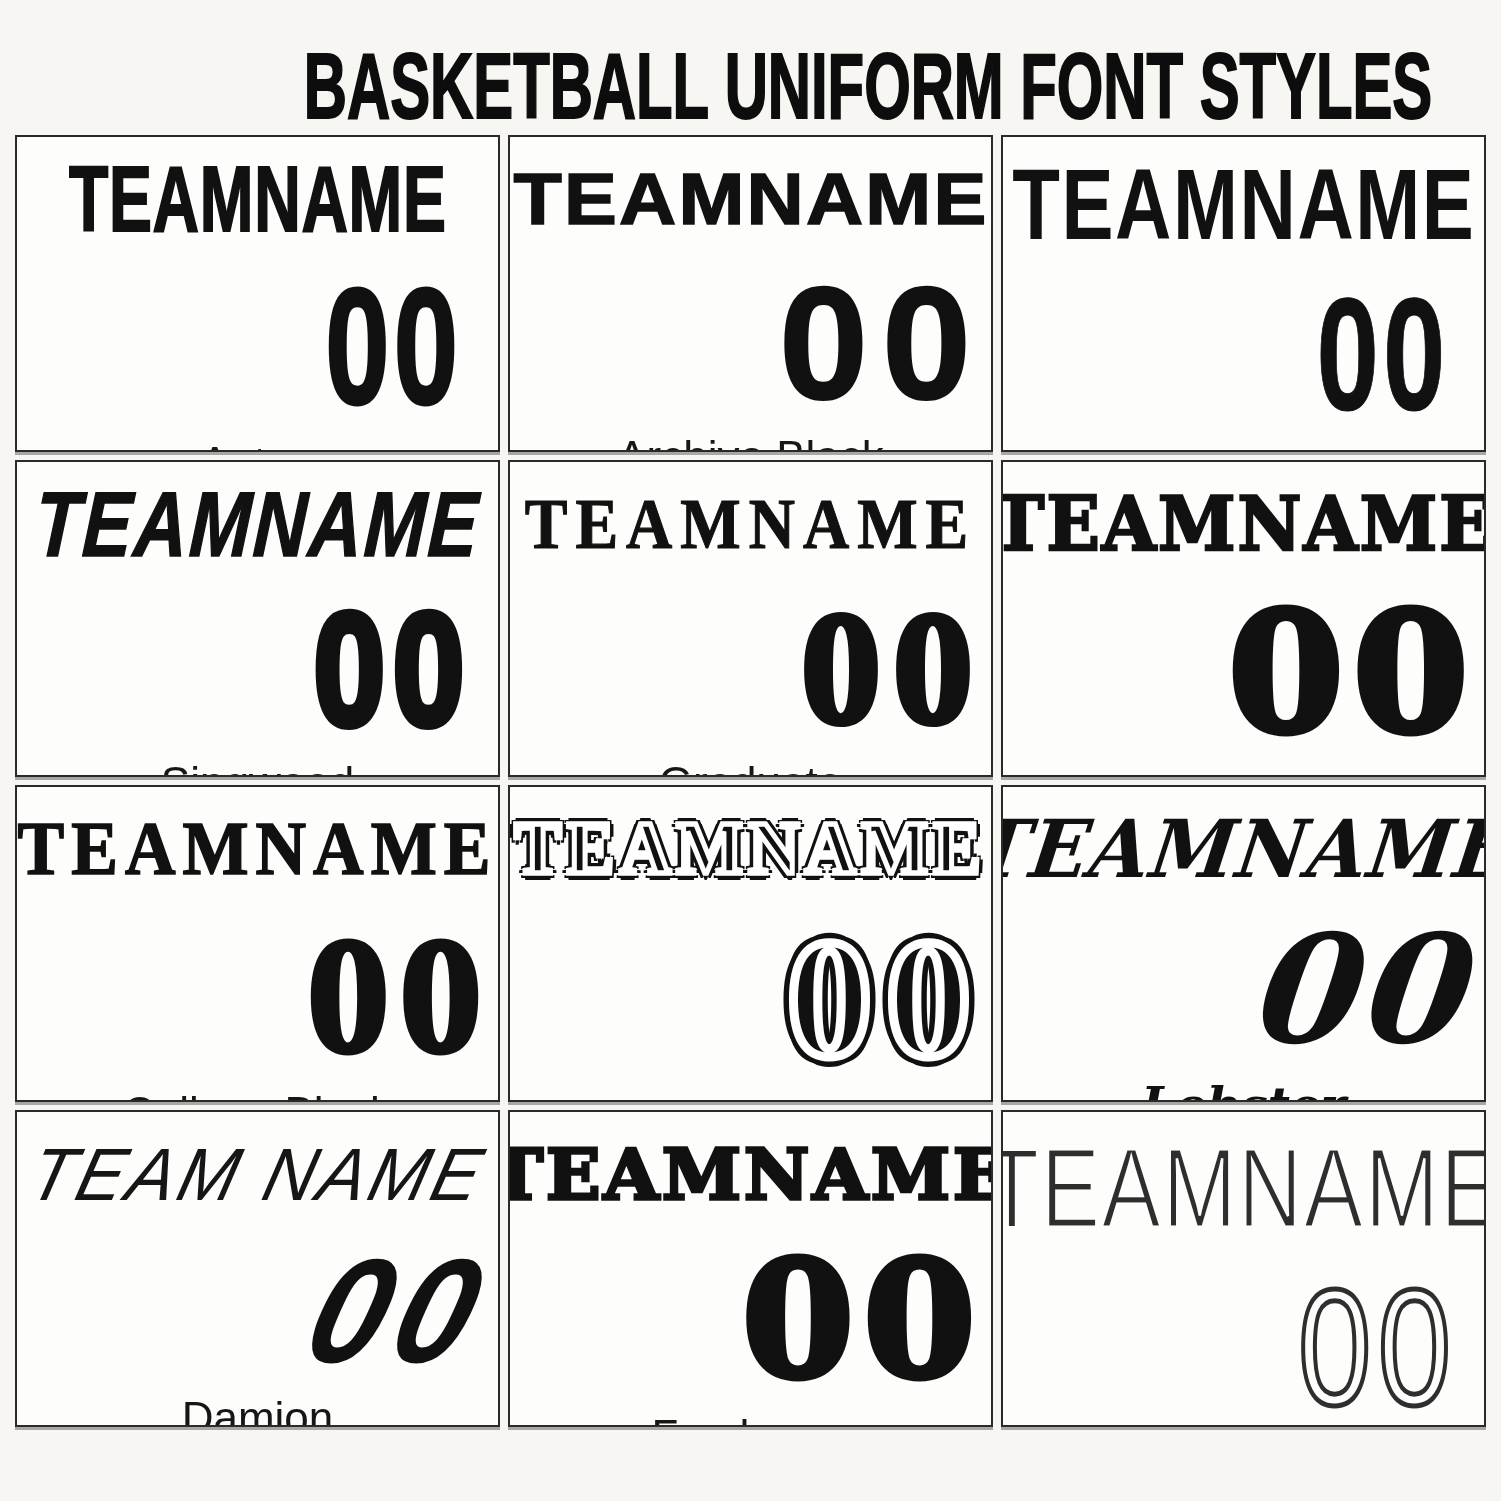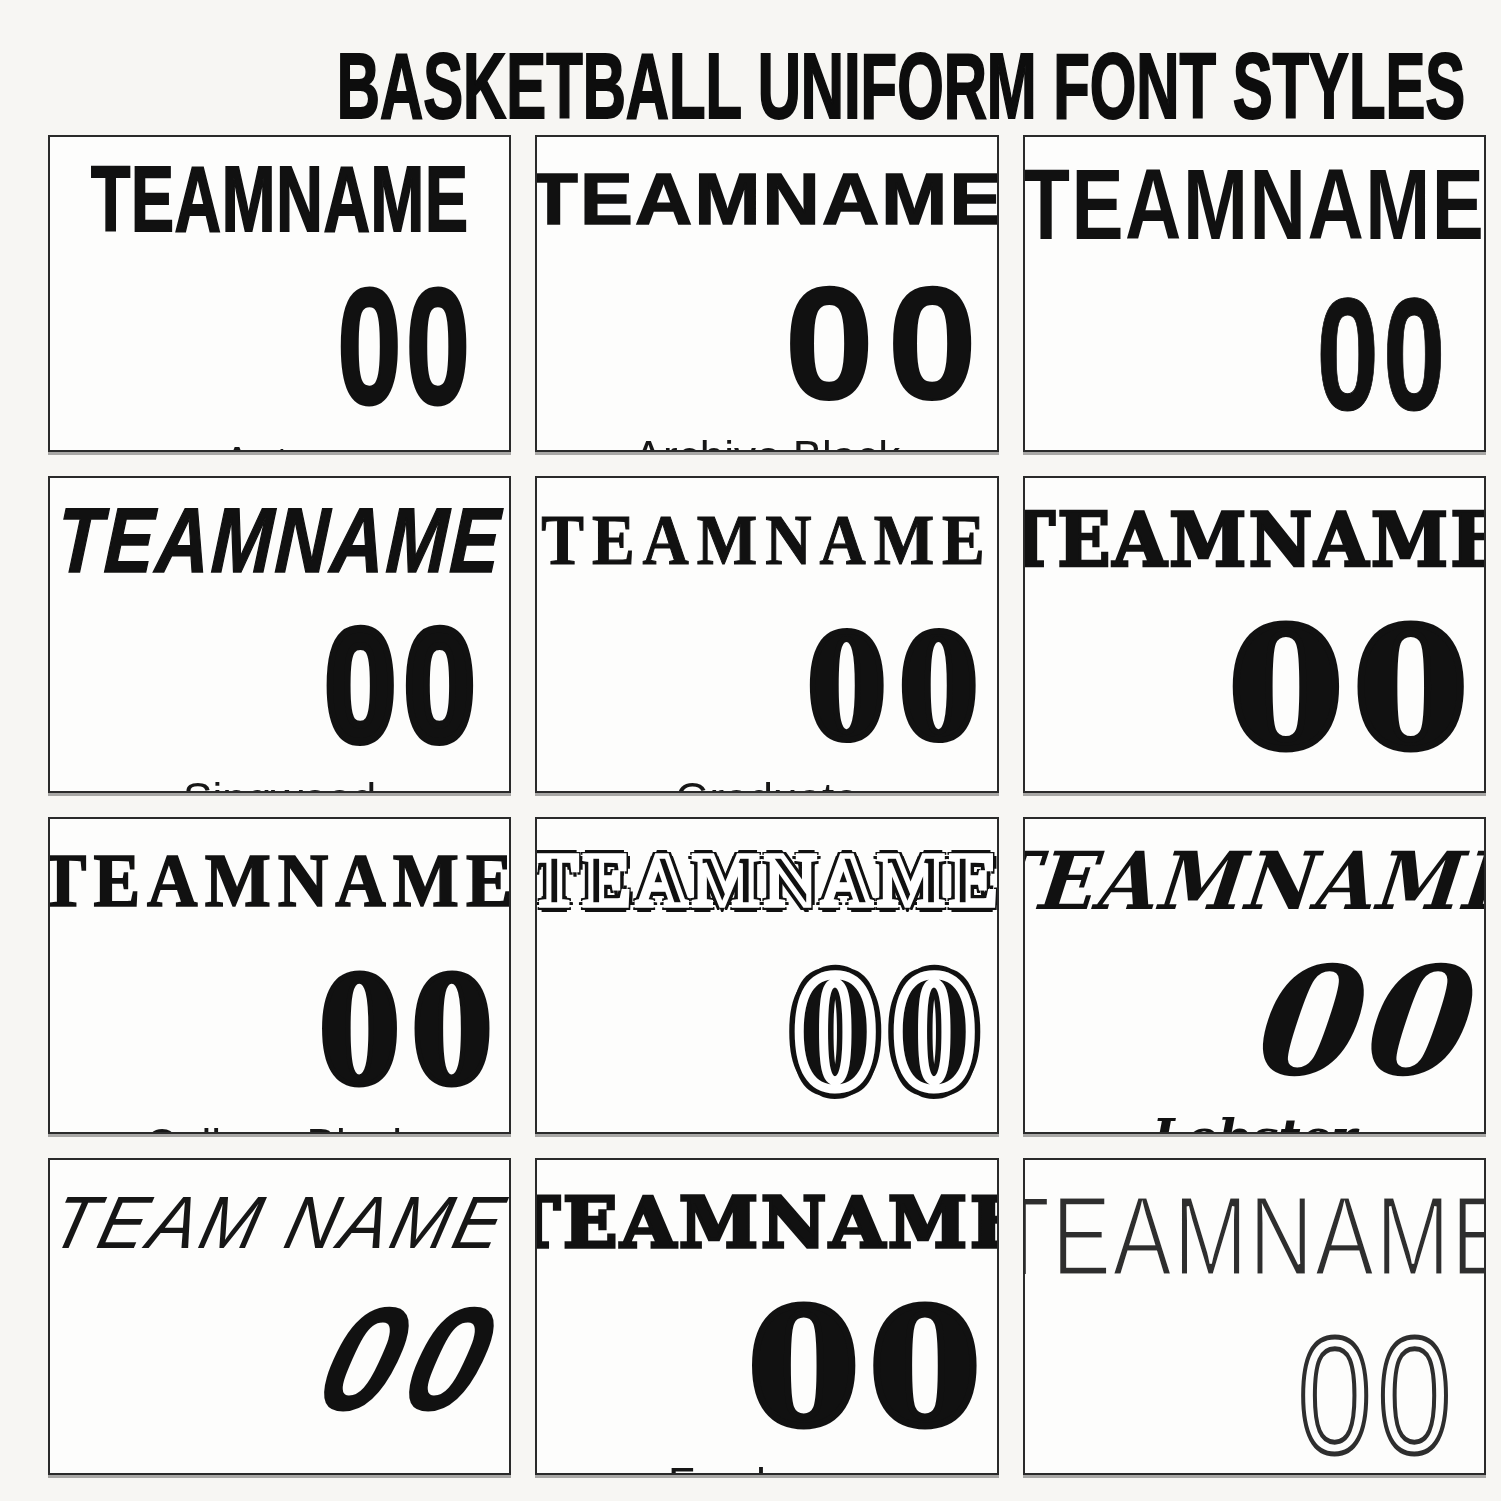--- a/index.html
+++ b/index.html
@@ -1,37 +1,37 @@
 <!DOCTYPE html>
 <html><head>
 <meta charset="utf-8">
 <style>
   * { margin:0; padding:0; box-sizing:border-box; }
   html,body { width:1501px; height:1501px; overflow:hidden; }
   body { background:#f7f6f3; font-family:"Liberation Sans", sans-serif; color:#111; }
 
-  .page { width:1501px; height:1501px; padding-top:40px;padding-left:33px; }
+  .page { width:1501px; height:1501px; padding-top:40px; }
 
   .title-wrap { text-align:center; height:94px; white-space:nowrap; }
   .title-wrap .cond {
     display:inline-block;
     font:700 92px/1 "Liberation Sans", sans-serif;
     transform:scaleX(.65);
     transform-origin:center;
     -webkit-text-stroke:2px #0d0d0d;
     letter-spacing:0;
     color:#0d0d0d;
   }
 
   .grid {
     margin:1px 15px 0 15px;
     display:grid;
     grid-template-columns:repeat(3,1fr);
     grid-auto-rows:317px;
-    gap:24px;
+    gap:8px;
   }
 
   .card {
     background:#fdfdfc;
     border:2px solid #2a2a2a;
     box-shadow:0 3px 0 rgba(70,70,70,.45);
     display:flex; flex-direction:column; align-items:center;
     padding:10px 6px 10px 6px;
     overflow:hidden;
   }
@@ -218,20 +218,23 @@
         </div>
     </div>
 
     <div class="card damion">
       <div class="zone-team">
           <span class="t">TEAM NAME</span>
         </div>
       <div class="zone-num">
           <span class="n">00</span>
         </div>
+      <div class="zone-label">
+          <span>Damion</span>
+        </div>
     </div>
 
     <div class="card freshman">
       <div class="zone-team">
           <span class="t">TEAMNAME</span>
         </div>
       <div class="zone-num">
           <span class="n">00</span>
         </div>
       <div class="zone-label">

